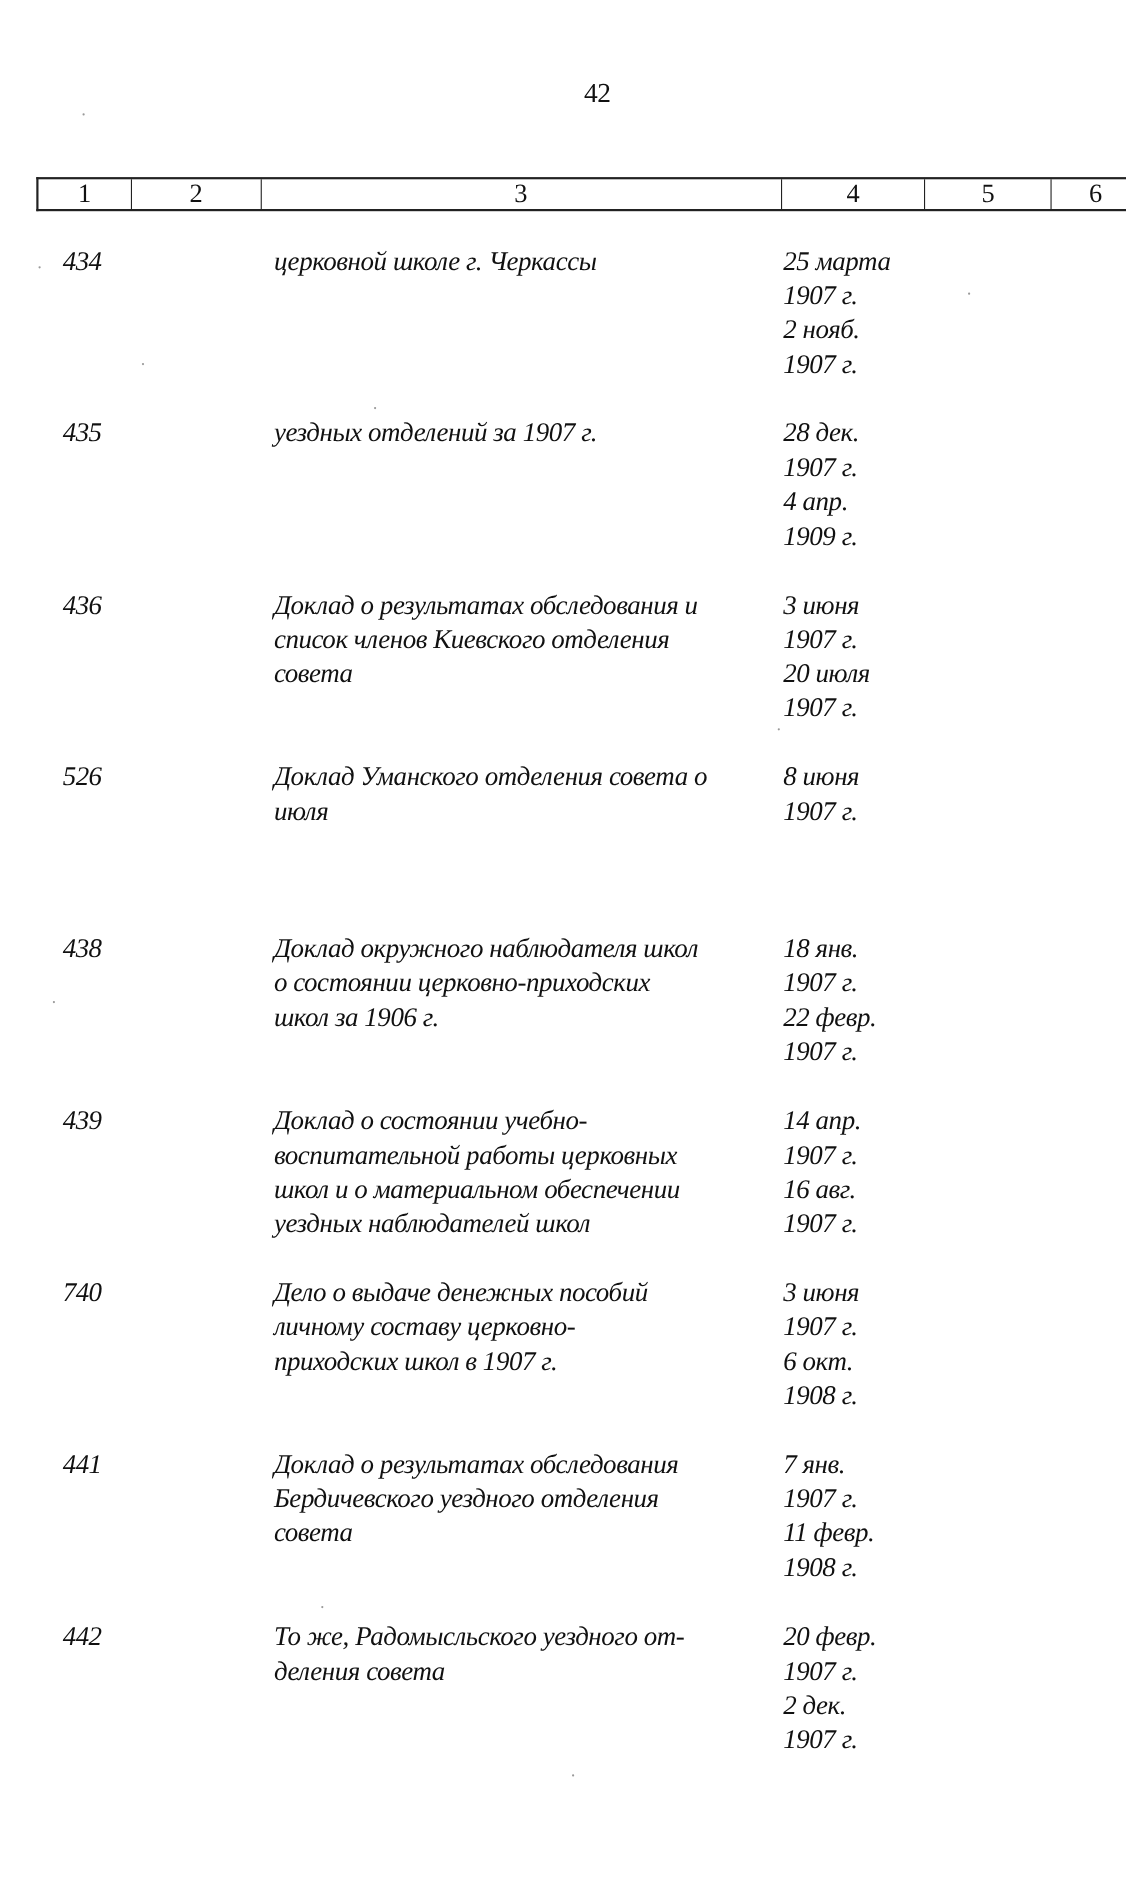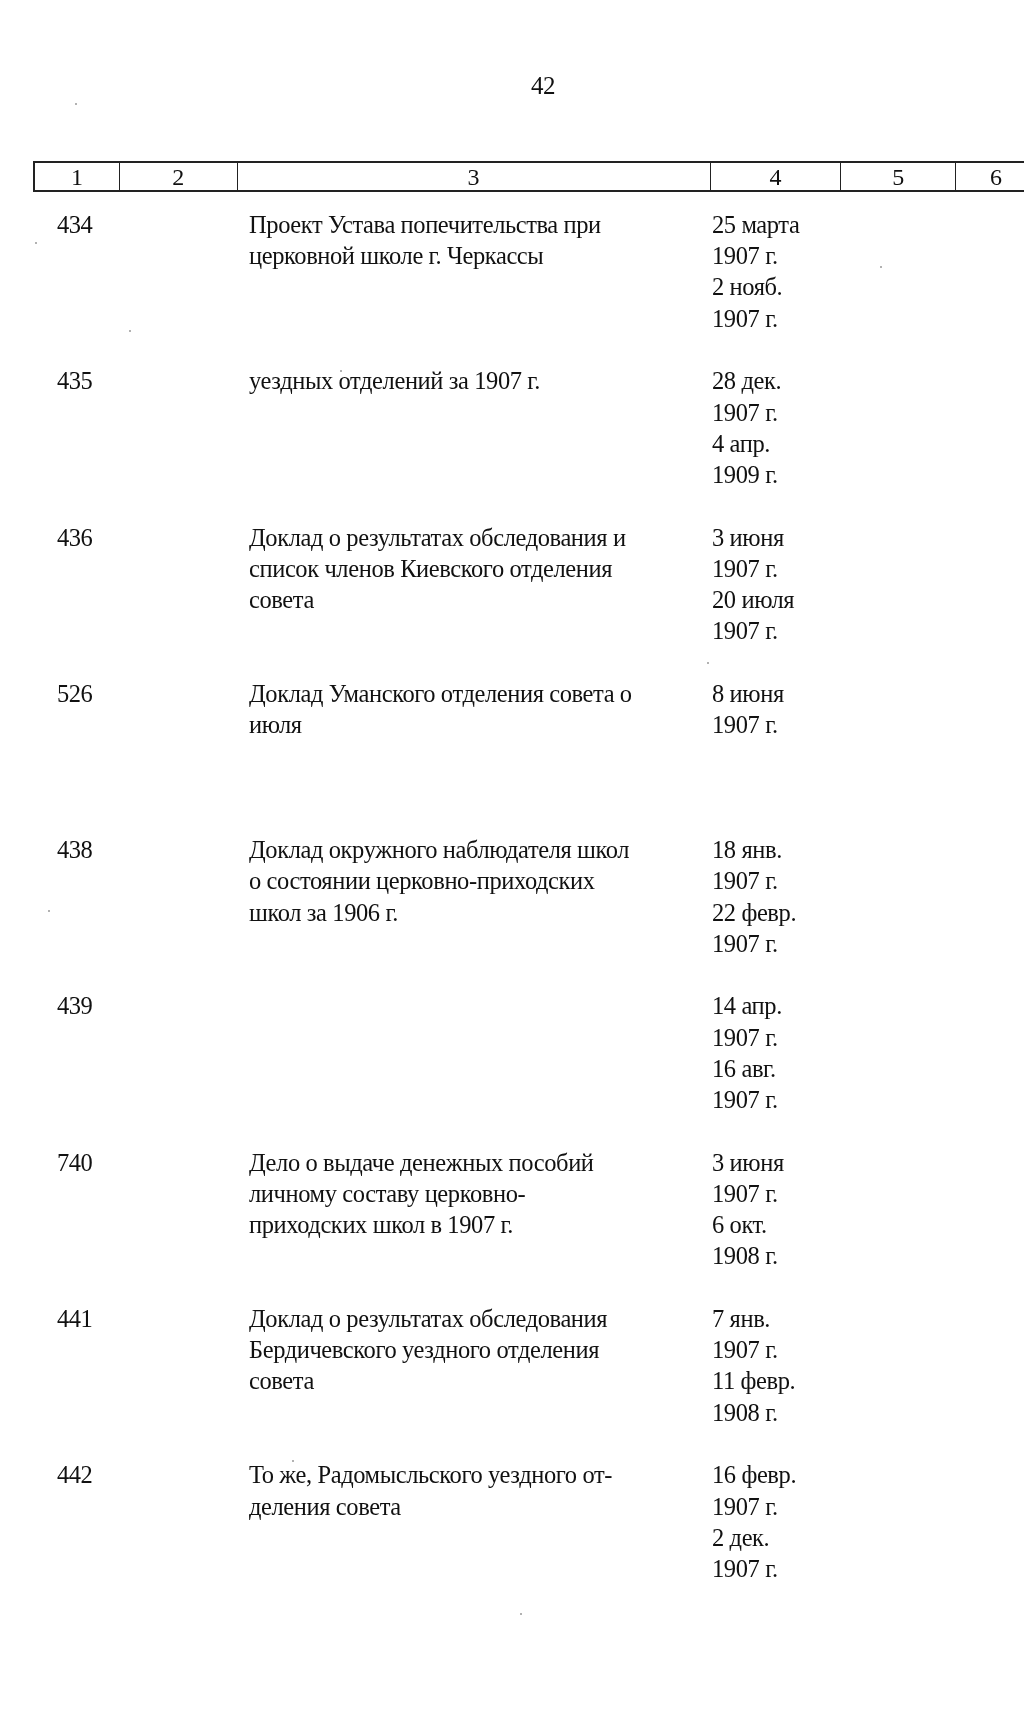--- a/index.html
+++ b/index.html
@@ -22,21 +22,21 @@
     display: flex; align-items: center; justify-content: center;
     font-size: 24px; line-height: 1;
   }
   .hc1 { width: 85px; }
   .hc2 { width: 118px; }
   .hc3 { width: 474px; }
   .hc4 { width: 131px; }
   .hc5 { width: 115px; }
   .hc6 { width: 77px; border-right: none; justify-content: flex-start; padding-left: 34px; }
 
-  .rows { position: absolute; top: 209px; left: 0; width: 816px; }
+  .rows { position: absolute; top: 222px; left: 0; width: 816px; font-style: italic; }
   .entry {
     position: relative; height: 156.3px;
     font-size: 24.5px; line-height: 31.2px;
   }
   .entry-number { position: absolute; left: 57px; top: 0; letter-spacing: -0.5px; }
   .entry-title { position: absolute; left: 249px; top: 0; width: 445px; letter-spacing: -0.4px; }
   .entry-title span { display: block; white-space: nowrap; }
   .entry-dates { position: absolute; left: 712px; top: 0; letter-spacing: -0.4px; }
   .entry-dates span { display: block; white-space: nowrap; }
   .specks span { position: absolute; width: 2px; height: 2px; background: #999; border-radius: 1px; }
@@ -55,21 +55,20 @@
     <div class="header-cell hc4">4</div>
     <div class="header-cell hc5">5</div>
     <div class="header-cell hc6">6</div>
   </div>
 
   <div class="rows">
 
     <div class="entry">
       <div class="entry-number">434</div>
       <div class="entry-title">
-        <span>Проект Устава попечительства при</span>
         <span>церковной школе г. Черкассы</span>
       </div>
       <div class="entry-dates">
         <span>25 марта</span>
         <span>1907 г.</span>
         <span>2 нояб.</span>
         <span>1907 г.</span>
       </div>
     </div>
 
@@ -123,20 +122,26 @@
       <div class="entry-dates">
         <span>18 янв.</span>
         <span>1907 г.</span>
         <span>22 февр.</span>
         <span>1907 г.</span>
       </div>
     </div>
 
     <div class="entry">
       <div class="entry-number">439</div>
+      <div class="entry-title">
+        <span>Доклад о состоянии учебно-</span>
+        <span>воспитательной работы церковных</span>
+        <span>школ и о материальном обеспечении</span>
+        <span>уездных наблюдателей школ</span>
+      </div>
       <div class="entry-dates">
         <span>14 апр.</span>
         <span>1907 г.</span>
         <span>16 авг.</span>
         <span>1907 г.</span>
       </div>
     </div>
 
     <div class="entry">
       <div class="entry-number">740</div>
@@ -168,21 +173,21 @@
       </div>
     </div>
 
     <div class="entry">
       <div class="entry-number">442</div>
       <div class="entry-title">
         <span>То же, Радомысльского уездного от-</span>
         <span>деления совета</span>
       </div>
       <div class="entry-dates">
-        <span>16 февр.</span>
+        <span>20 февр.</span>
         <span>1907 г.</span>
         <span>2 дек.</span>
         <span>1907 г.</span>
       </div>
     </div>
 
   </div>
 
   <div class="specks">
     <span style="left:75px; top:103px;"></span>

